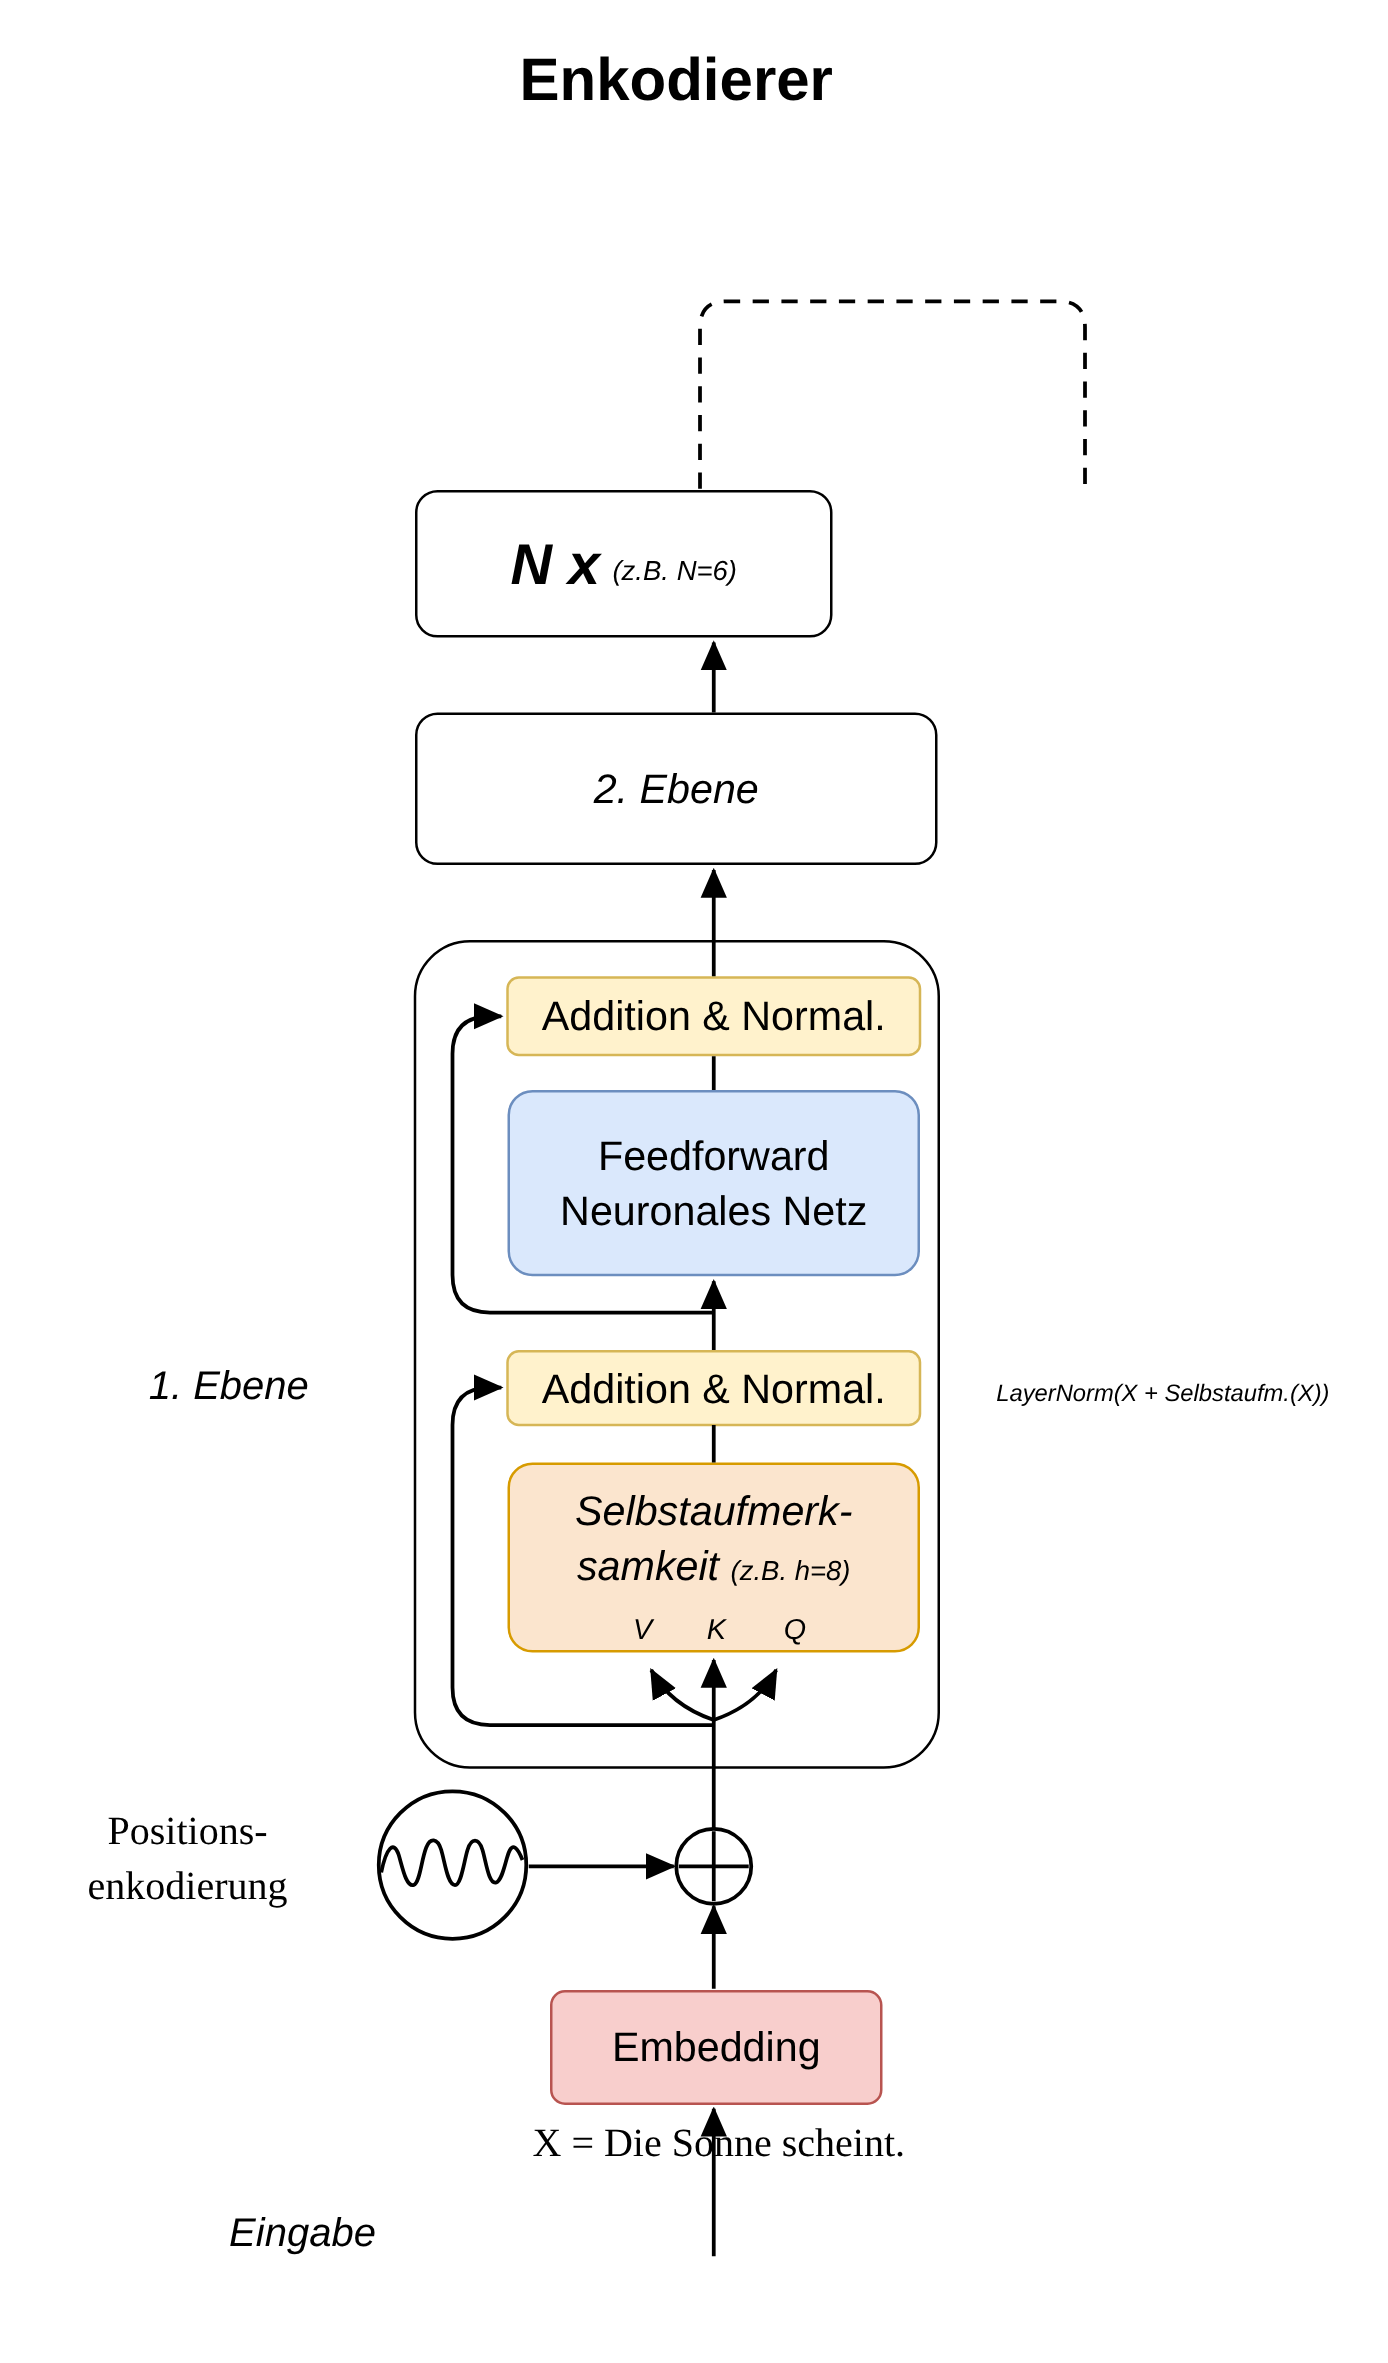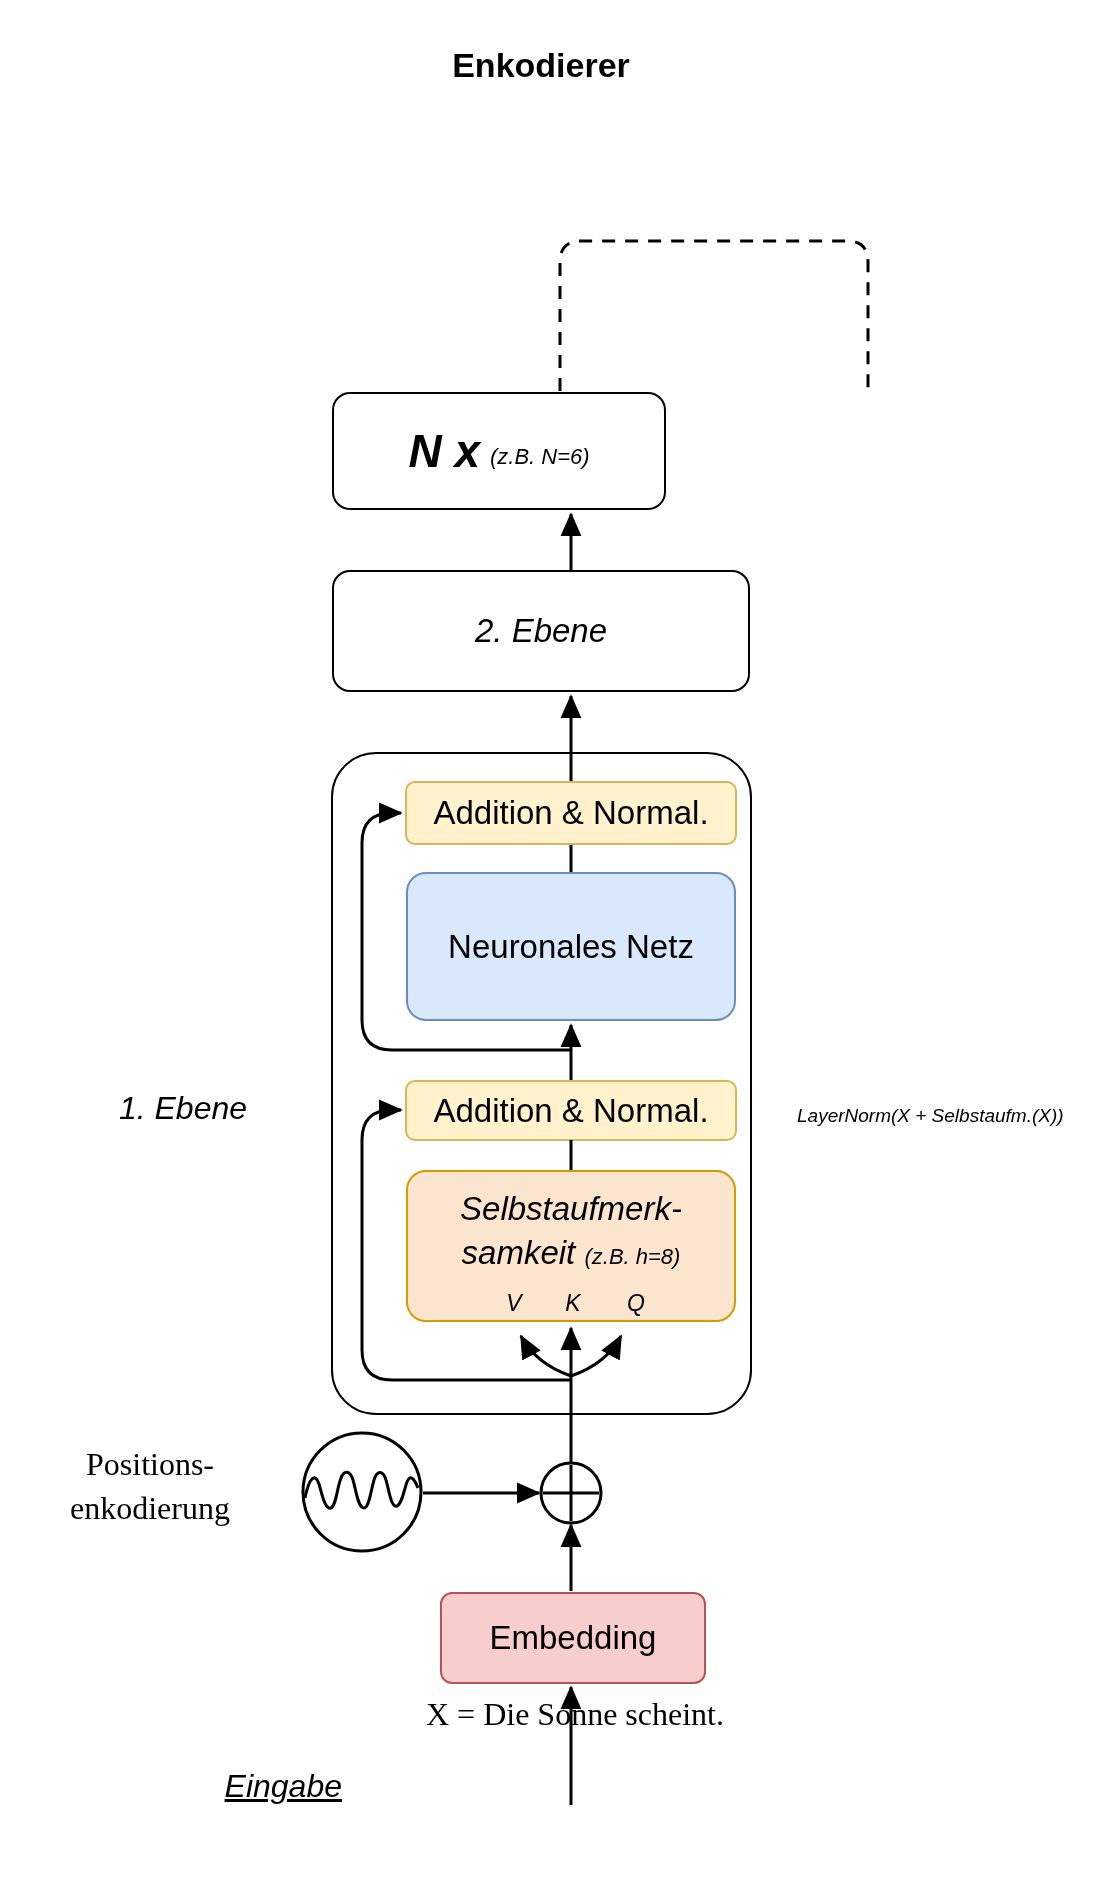--- a/index.html
+++ b/index.html
@@ -13,21 +13,21 @@
     display:flex;align-items:center;justify-content:center;
     text-align:center;background:#fff;
   }
   .white-box{border:2.5px solid #000;border-radius:18px;}
   .container-box{border:2.5px solid #000;border-radius:45px;background:#fff;}
   .yellow-box{background:var(--yellow_fill);border:2px solid var(--yellow_stroke);border-radius:10px;}
   .blue-box{background:var(--blue_fill);border:2px solid var(--blue_stroke);border-radius:20px;}
   .orange-box{background:var(--orange_fill);border:2px solid var(--orange_stroke);border-radius:20px;font-style:italic;}
   .pink-box{background:var(--pink_fill);border:2px solid var(--pink_stroke);border-radius:12px;}
   .title{
-    font-size:34px;font-weight:bold;line-height:62px;text-align:center;
+    font-size:48px;font-weight:bold;line-height:62px;text-align:center;
   }
   .boxlabel{font-size:33px;line-height:44px;}
   .small-note{font-size:22px;font-style:italic;}
   .small-note2{font-size:22px;}
   .italic{font-style:italic;}
   .nx{font-size:46px;font-weight:bold;font-style:italic;}
   .side-label{font-size:32px;font-style:italic;}
   .plain-label{font-size:32px;font-family:Liberation Serif, serif;}
   .formula{font-size:19px;font-style:italic;white-space:nowrap;}
   .vkq{font-size:23px;position:absolute;transform:translateX(-50%);}
@@ -50,20 +50,21 @@
 <div class="abs box white-box" style="left:332px;top:570px;width:418px;height:122px;">
   <span class="boxlabel italic">2. Ebene</span>
 </div>
 
 <div class="abs box yellow-box" style="left:405px;top:781px;width:332px;height:64px;">
   <span class="boxlabel">Addition &amp; Normal.</span>
 </div>
 
 <div class="abs box blue-box" style="left:406px;top:872px;width:330px;height:149px;">
   <div>
+    <div class="boxlabel">Feedforward</div>
     <div class="boxlabel">Neuronales Netz</div>
   </div>
 </div>
 
 <div class="abs box yellow-box" style="left:405px;top:1080px;width:332px;height:61px;">
   <span class="boxlabel">Addition &amp; Normal.</span>
 </div>
 
 <div class="abs box orange-box" style="left:406px;top:1170px;width:330px;height:152px;">
   <div style="margin-bottom:26px;">
@@ -81,21 +82,21 @@
 
 <div class="abs side-label" style="left:83px;top:1090px;width:200px;text-align:center;">1. Ebene</div>
 
 <div class="abs formula" style="left:797px;top:1105px;">LayerNorm(X + Selbstaufm.(X))</div>
 
 <div class="abs plain-label" style="left:30px;top:1442px;width:240px;text-align:center;line-height:44px;">
   <div>Positions-</div>
   <div>enkodierung</div>
 </div>
 
-<div class="abs side-label" style="left:142px;top:1768px;width:200px;text-align:right;text-decoration:underline;">Eingabe</div>
+<div class="abs side-label" style="left:142px;top:1768px;width:200px;text-align:center;">Eingabe</div>
 
 <div class="abs plain-label" style="left:375px;top:1696px;width:400px;text-align:center;">X = Die Sonne scheint.</div>
 
 <svg class="overlay" width="1110" height="1890" viewBox="0 0 1110 1890">
   <defs>
     <marker id="ah" markerWidth="8" markerHeight="8" refX="7.4" refY="4" orient="auto" markerUnits="strokeWidth">
       <path d="M0,0.5 L8,4 L0,7.5 z" fill="#000"></path>
     </marker>
   </defs>
 

